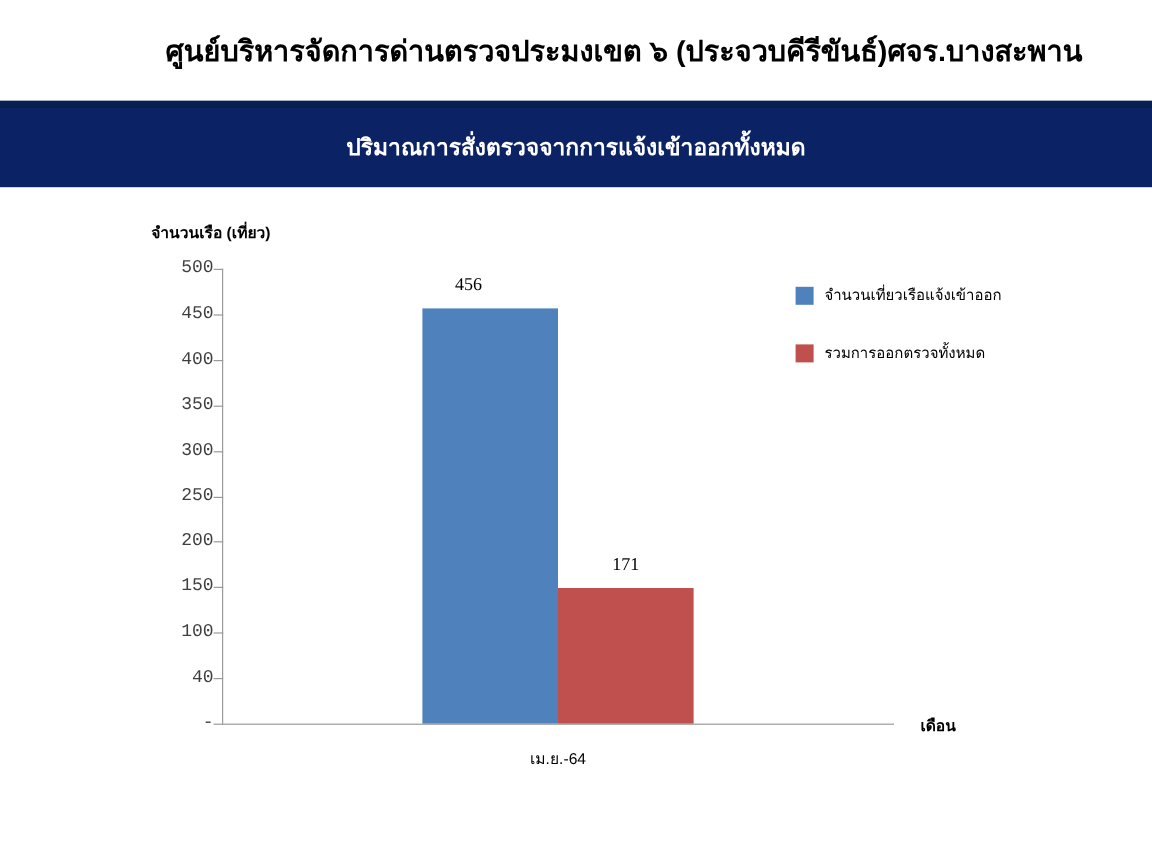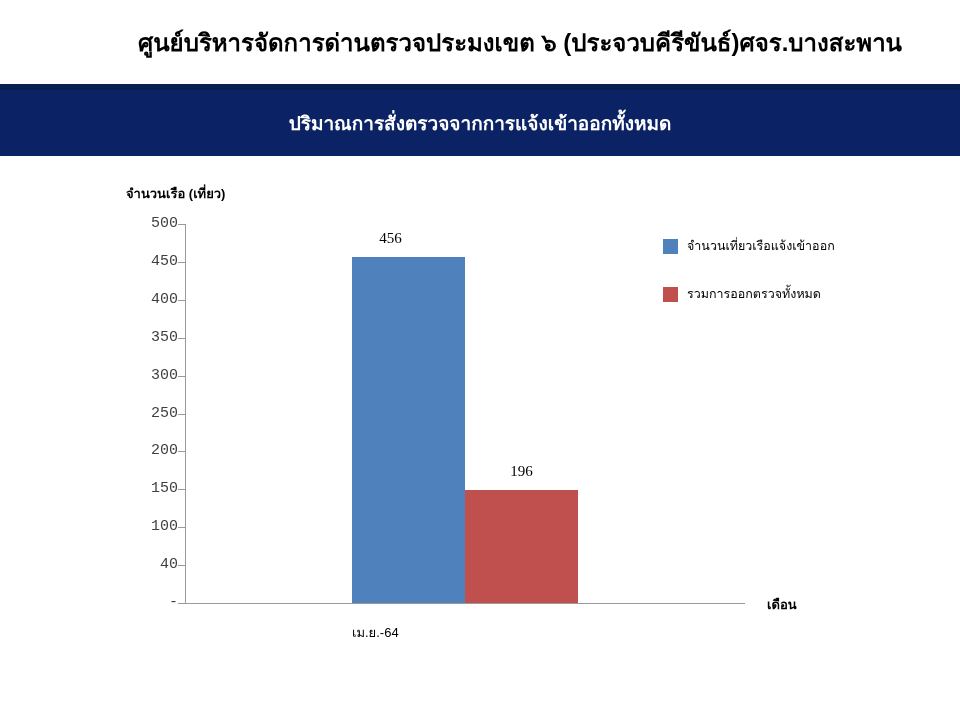--- a/index.html
+++ b/index.html
@@ -139,20 +139,21 @@
     color: #000000;
     white-space: nowrap;
     margin-left: 17px;
   }
 
   #x-category-label {
     position: absolute;
     left: 352px;
     top: 466px;
     width: 226px;
+    text-align: center;
     font-size: 13px;
     color: #000000;
     white-space: nowrap;
   }
 
   
   .bar {
     position: absolute;
     bottom: 117px; 
   }
@@ -276,21 +277,21 @@
 
   <div class="y-tick-wrap" style="top:447px;">
     <div class="y-tick-label">-</div>
   </div>
   <div class="y-tick" style="top:447px;"></div>
 
   <div class="bar" id="bar-series-1"></div>
   <div class="bar" id="bar-series-2"></div>
 
   <div class="bar-label" id="bar-label-1">456</div>
-  <div class="bar-label" id="bar-label-2">196</div>
+  <div class="bar-label" id="bar-label-2">171</div>
 
   <div id="x-category-label">เม.ย.-64</div>
   <div id="x-axis-title">เดือน</div>
 
   <div id="legend">
     <div class="legend-item">
       <div class="legend-swatch" style="background:#4f81bd;"></div>
       <div class="legend-label">จำนวนเที่ยวเรือแจ้งเข้าออก</div>
     </div>
     <div class="legend-item">

